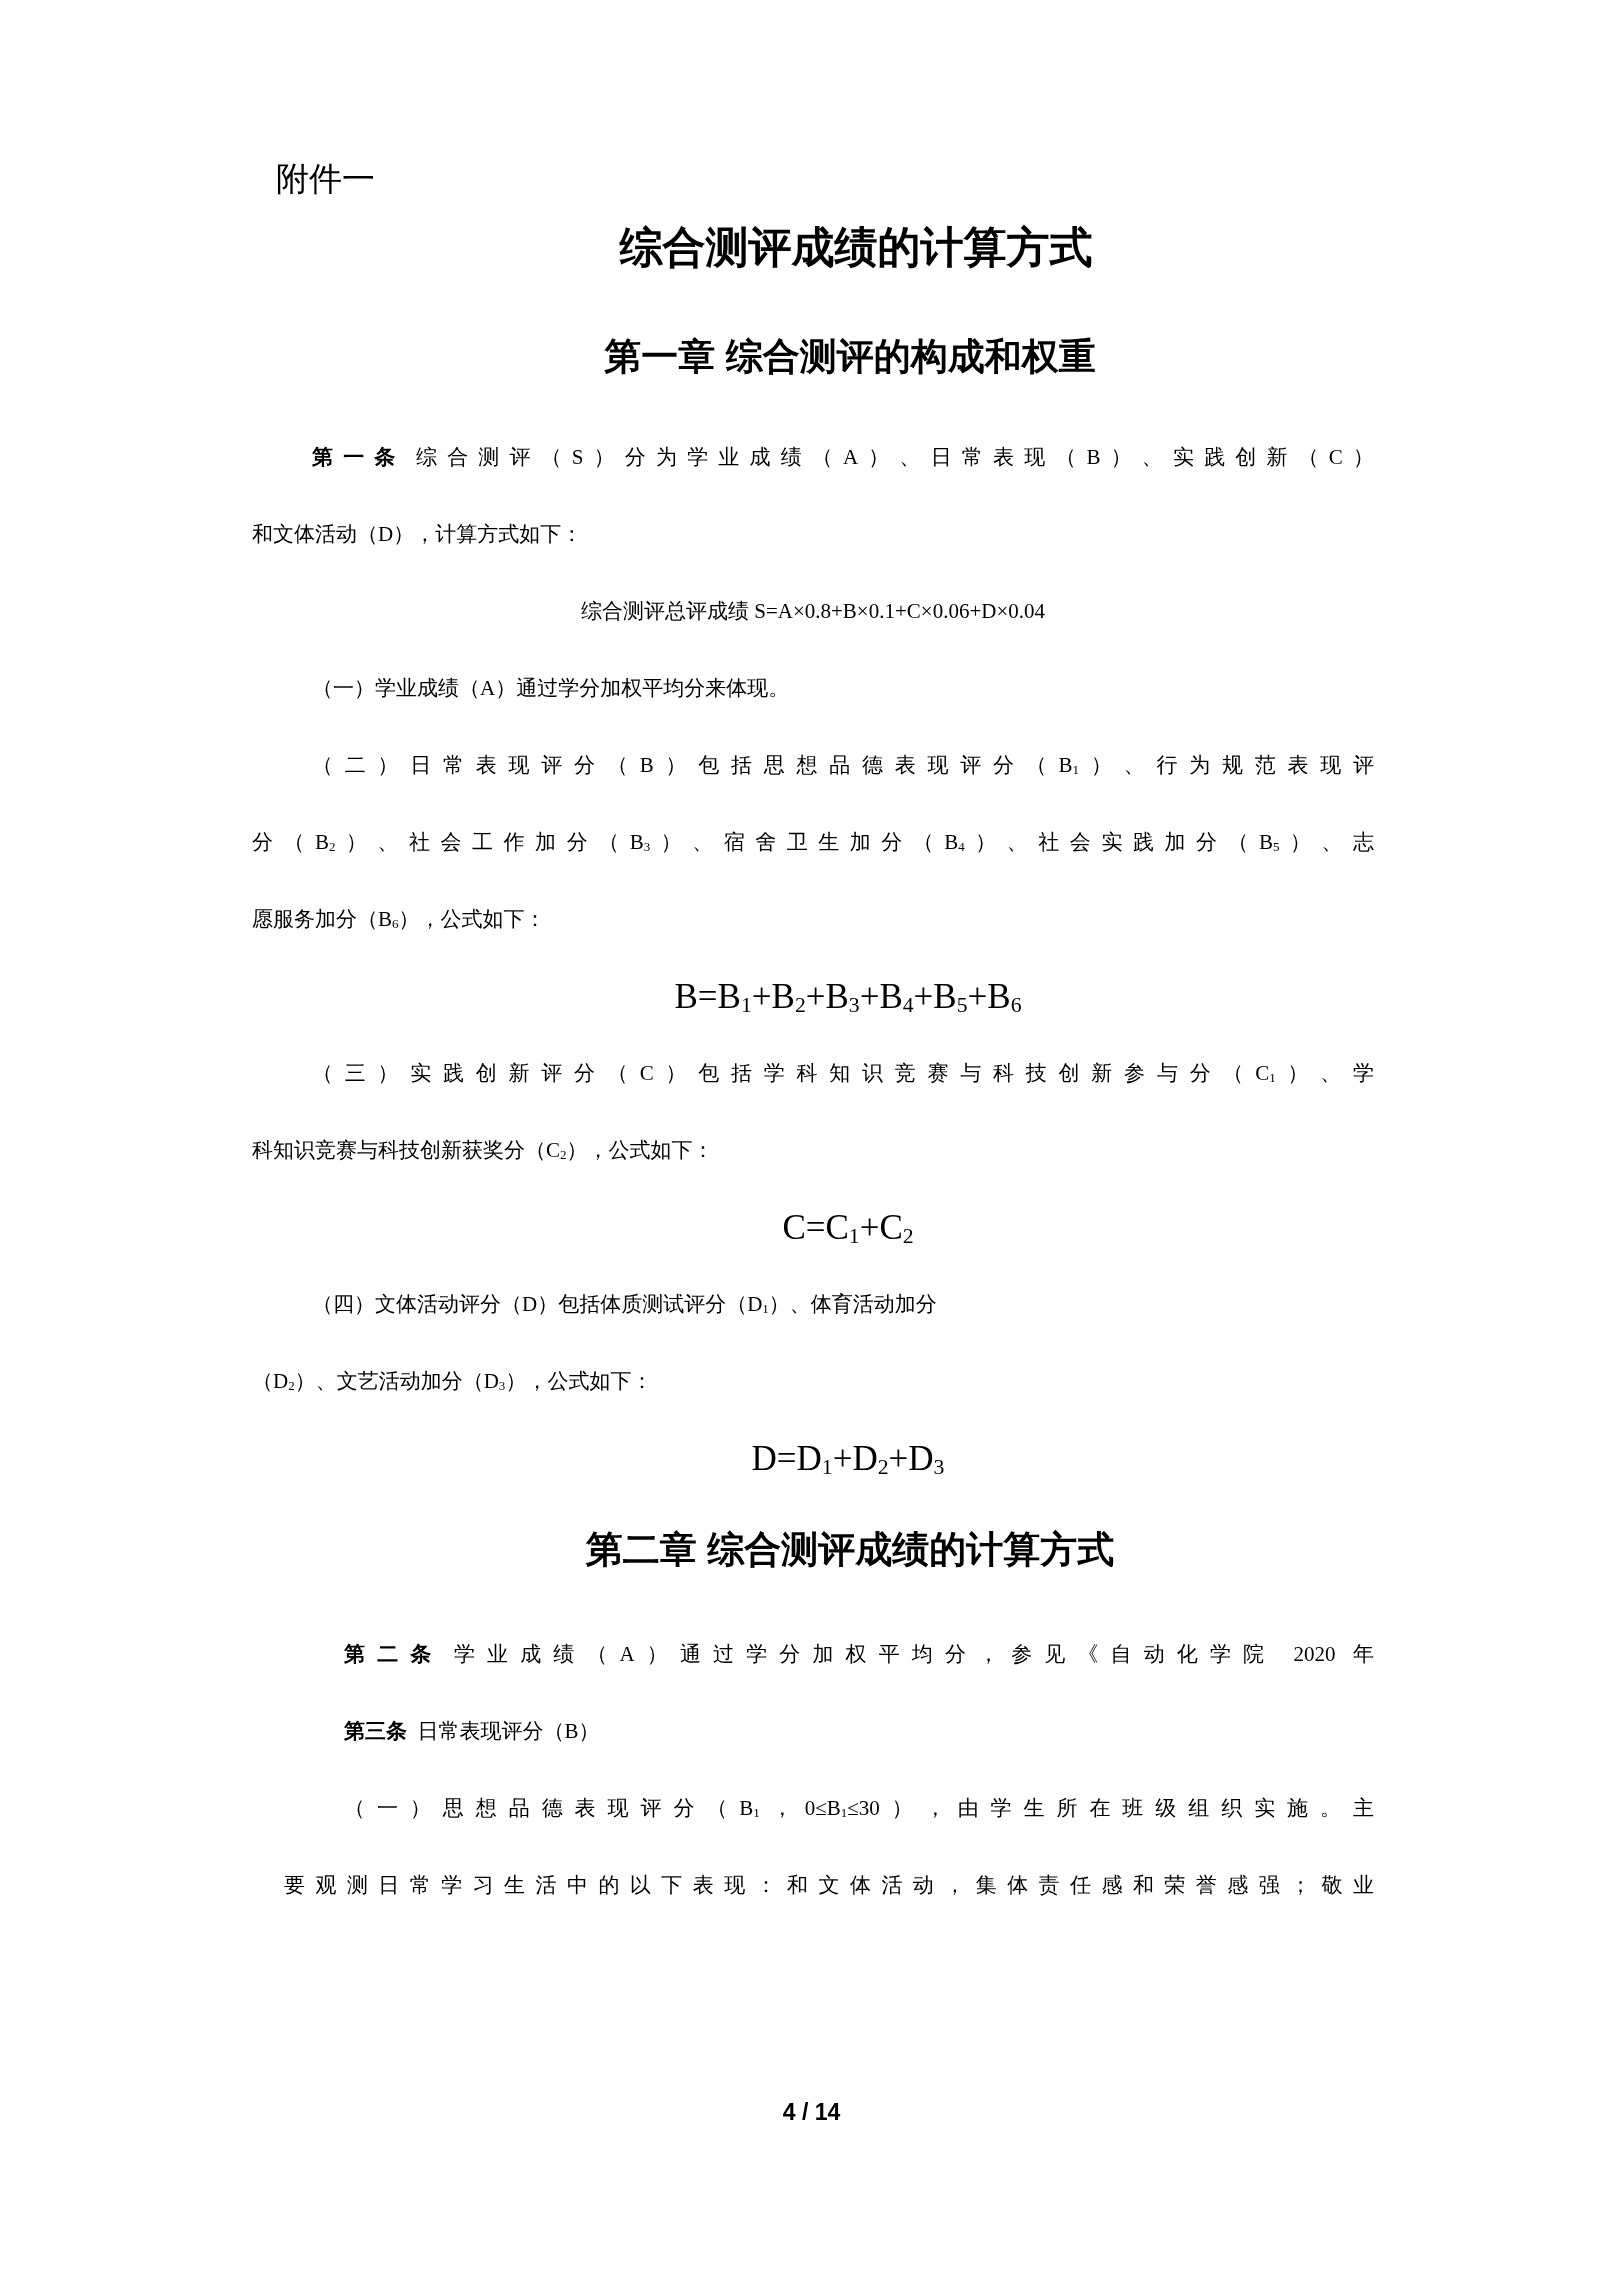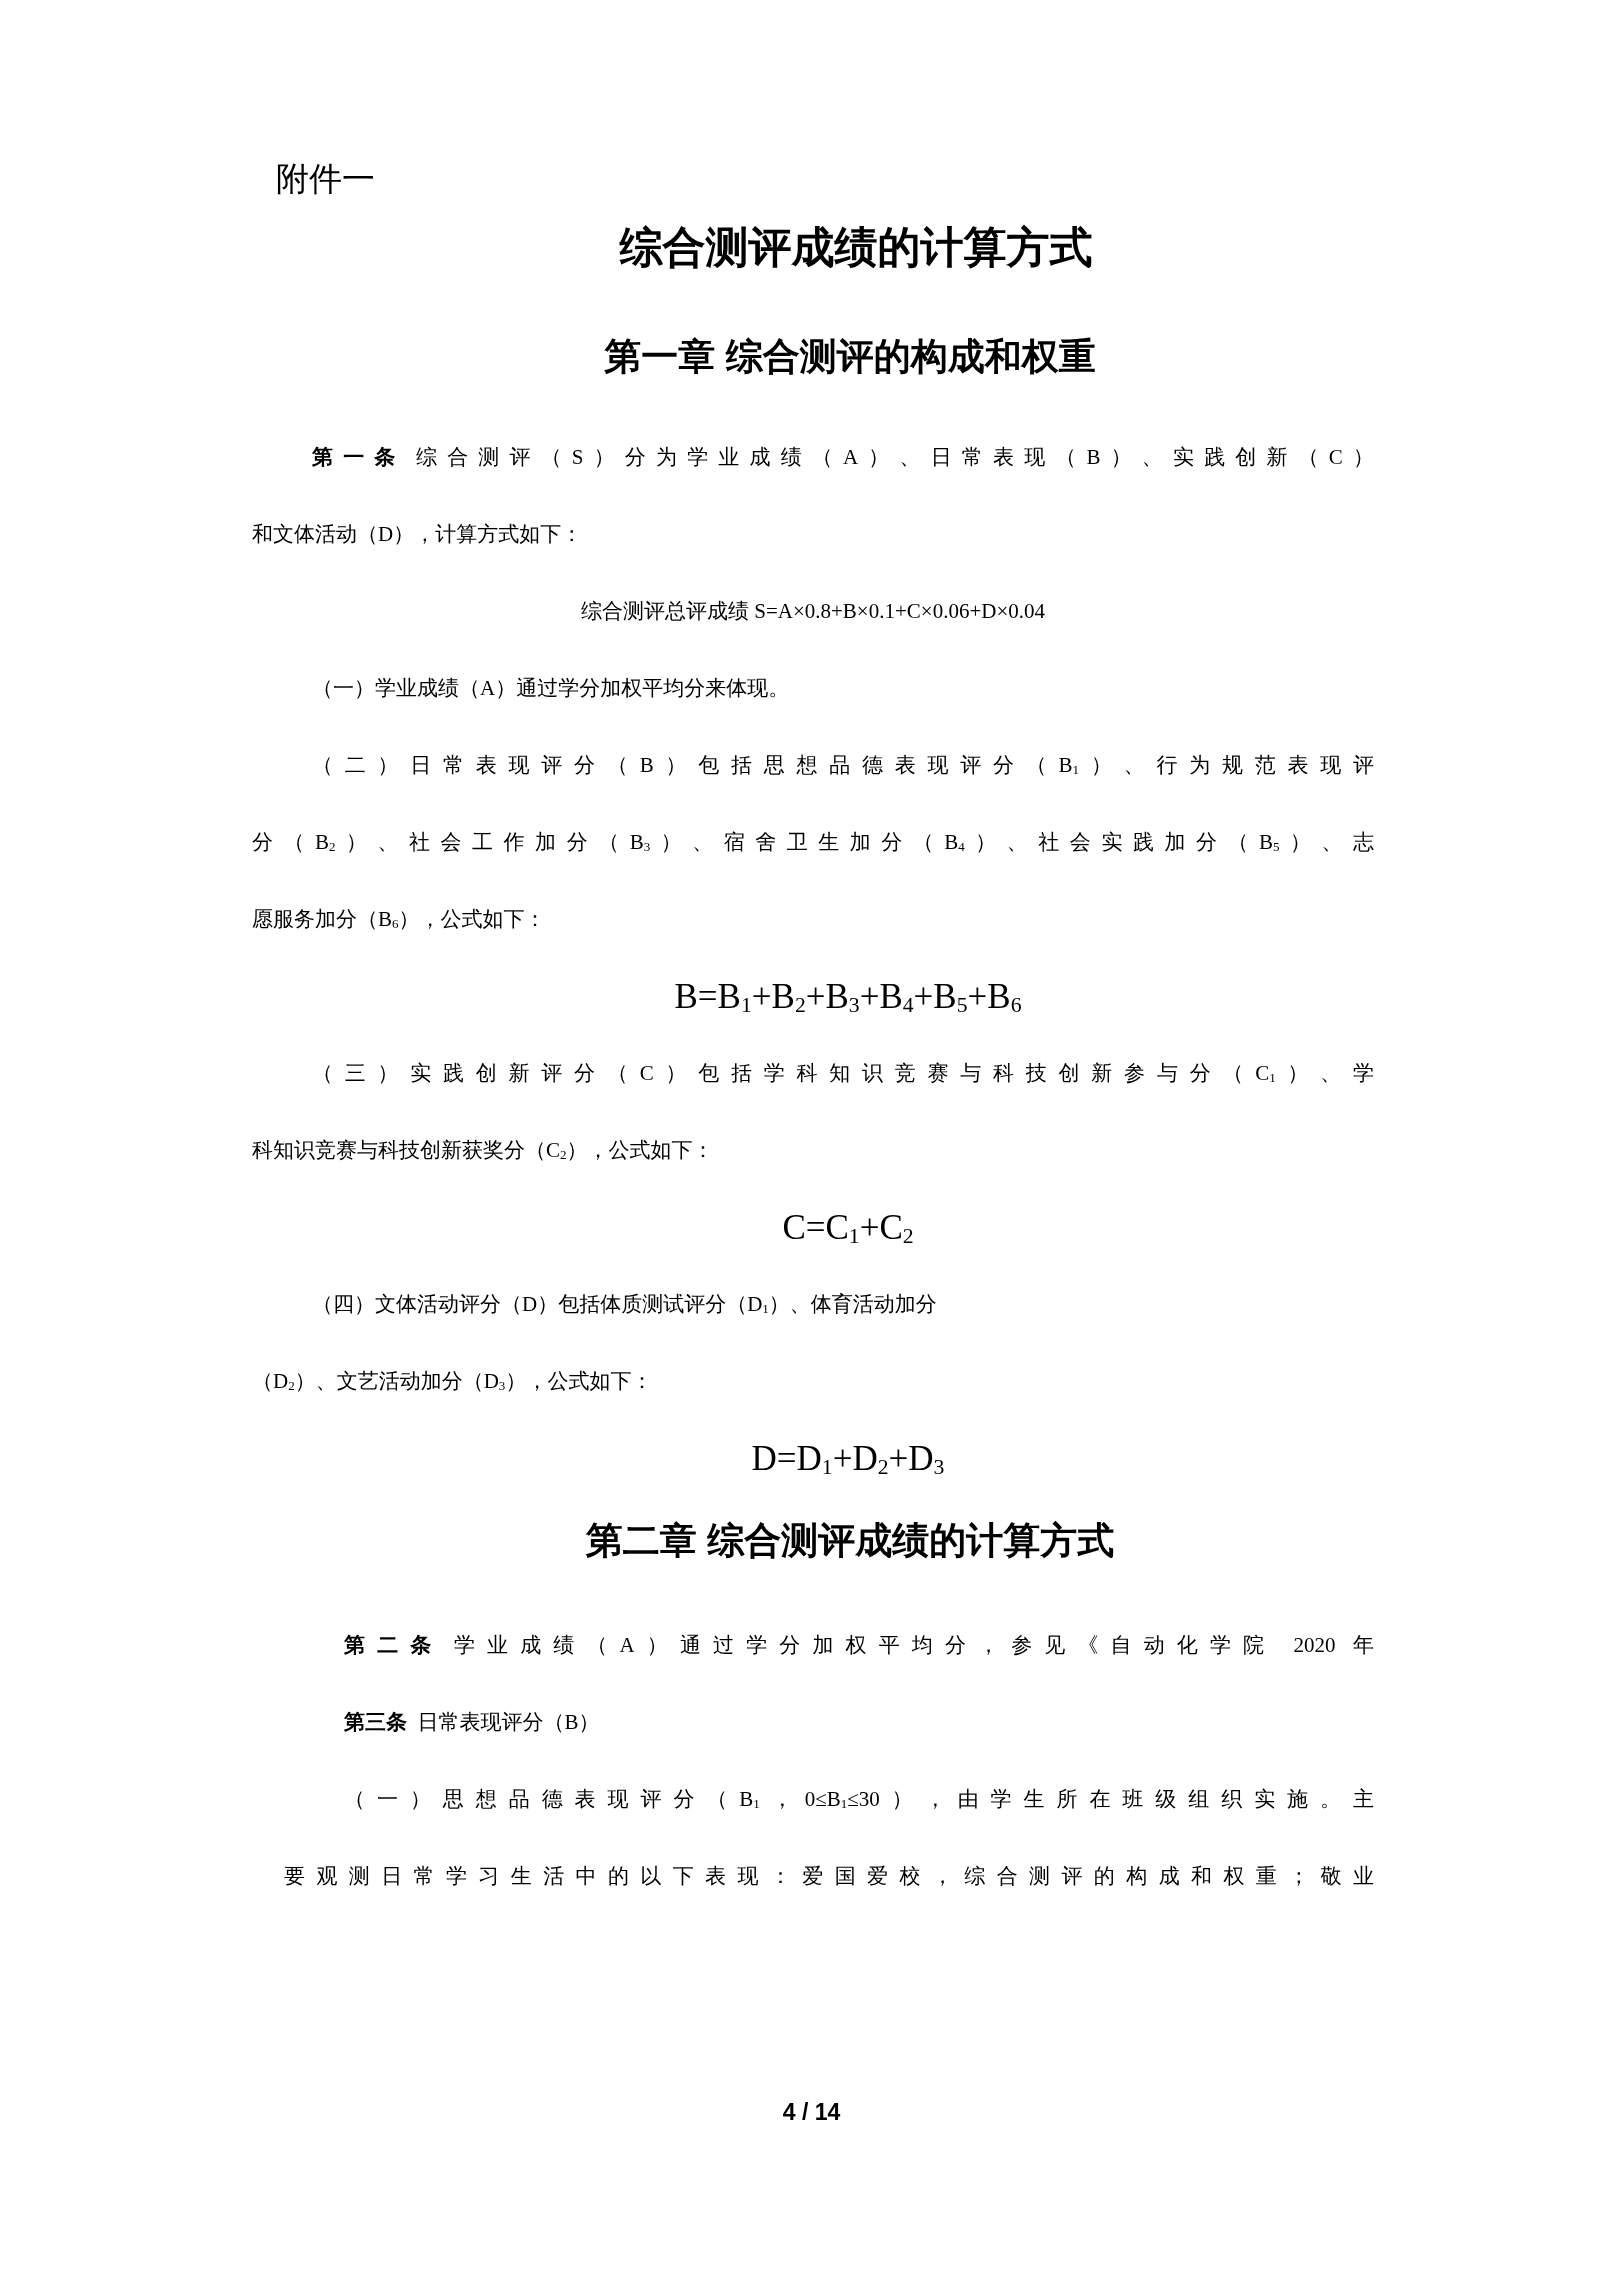--- a/index.html
+++ b/index.html
@@ -37,21 +37,21 @@
   }
   .chapter {
     text-align: center;
     text-indent: 2em;
     font-family: "Liberation Sans", "DejaVu Sans", sans-serif;
     font-size: 37px;
     line-height: 43px;
     font-weight: bold;
   }
   .chapter.first { margin-top: 58px; }
-  .chapter.second { margin-top: 22px; }
+  .chapter.second { margin-top: 31px; }
   .block.first { margin-top: 41px; }
   .block.second { margin-top: 45px; margin-left: 32px; }
   .line {
     font-size: 21px;
     line-height: 77px;
   }
   .indent { padding-left: 60px; }
   .justify {
     text-align: justify;
     text-align-last: justify;
@@ -121,20 +121,20 @@
     <div class="chapter second">第二章 综合测评成绩的计算方式</div>
 
     <div class="block second">
       <div class="line indent justify">
         <span class="lbl">第二条</span><span>学业成绩（A）通过学分加权平均分，参见《自动化学院 2020 年</span>
       </div>
       <div class="line indent">
         <span class="lbl">第三条</span><span>日常表现评分（B）</span>
       </div>
       <div class="line indent justify">（一）思想品德表现评分（B<sub>1</sub>，0≤B<sub>1</sub>≤30），由学生所在班级组织实施。主</div>
-      <div class="line justify">要观测日常学习生活中的以下表现：爱国爱校，综合测评的构成和权重；敬业</div>
+      <div class="line justify">要观测日常学习生活中的以下表现：和文体活动，集体责任感和荣誉感强；敬业</div>
     </div>
 
   </div>
 
   <div class="footer">4 / 14</div>
 </div>
 
 
 </body></html>

